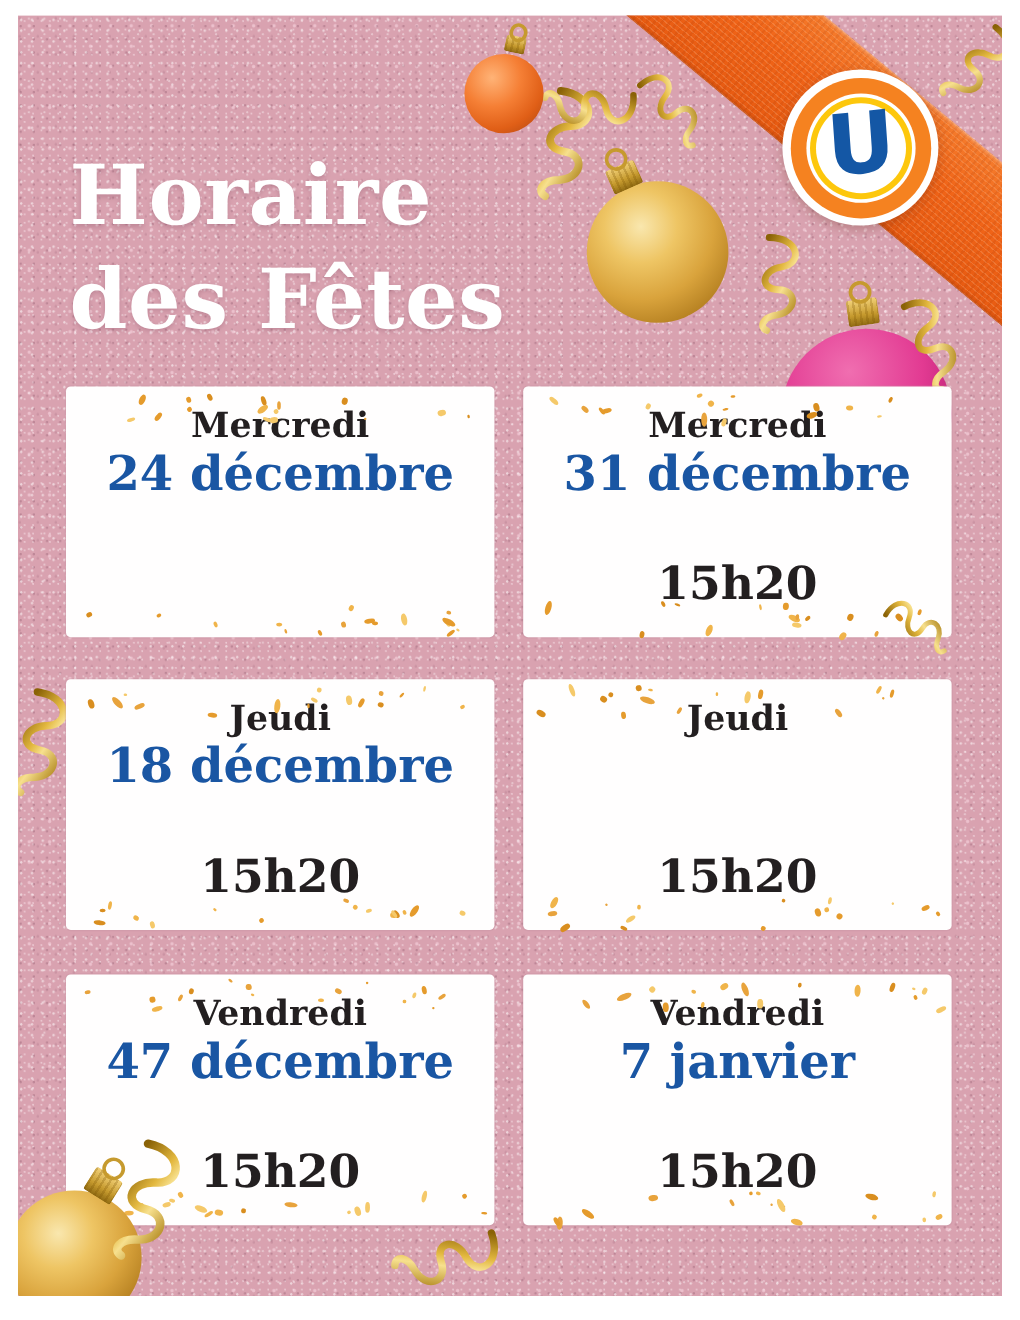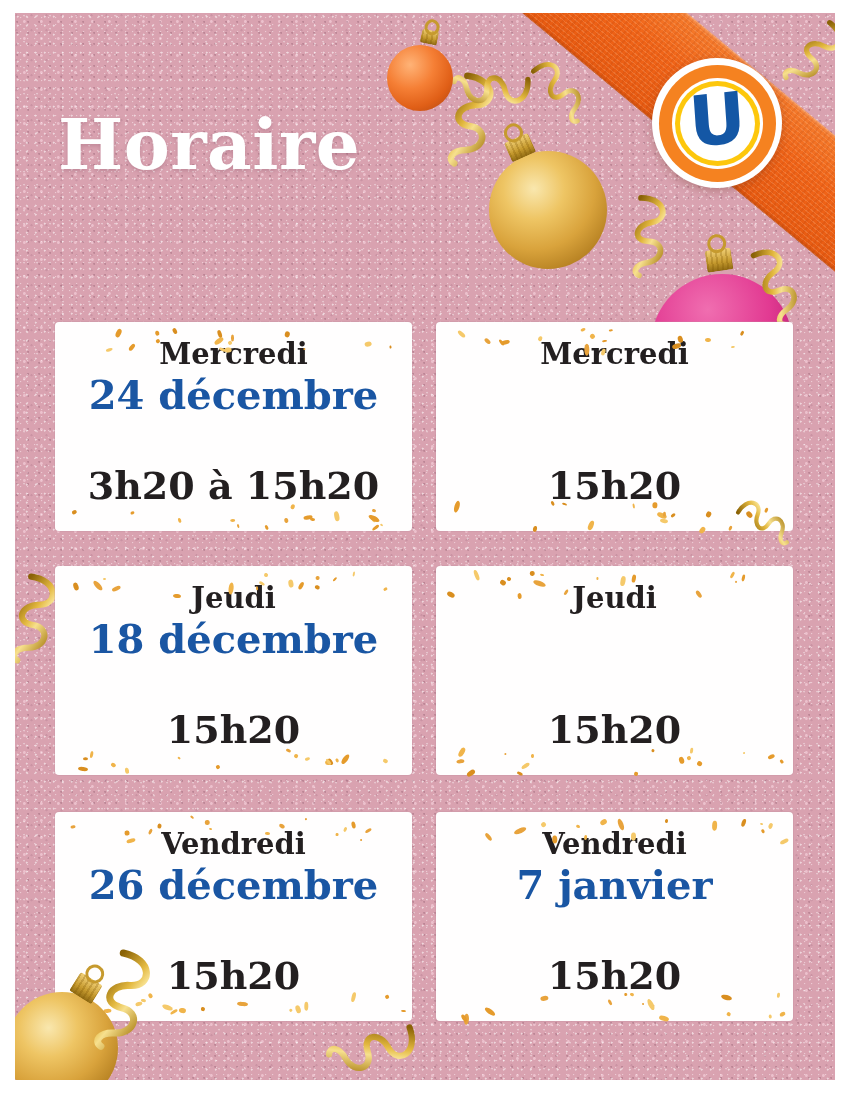--- a/index.html
+++ b/index.html
@@ -10,21 +10,21 @@
     background-image:
       radial-gradient(circle at 30% 40%, rgba(255,255,255,.55) 0 .7px, transparent 1.3px),
       radial-gradient(circle at 70% 20%, rgba(255,255,255,.38) 0 .6px, transparent 1.2px),
       radial-gradient(circle at 20% 80%, rgba(125,70,92,.30) 0 .7px, transparent 1.3px),
       radial-gradient(circle at 80% 65%, rgba(255,240,245,.5) 0 .5px, transparent 1px),
       radial-gradient(circle at 55% 50%, rgba(238,196,208,.9) 0 1px, transparent 1.8px),
       radial-gradient(circle at 10% 15%, rgba(176,120,138,.35) 0 .8px, transparent 1.4px);
     background-size:9px 9px,13px 13px,11px 11px,7px 7px,17px 17px,15px 15px;}
 
   
-  .title{position:absolute;left:43px;top:43px;z-index:2;color:#ffffff;
+  .title{position:absolute;left:43px;top:62px;z-index:2;color:#ffffff;
          font-weight:bold;font-size:69px;line-height:1.24;letter-spacing:.5px;
          text-shadow:0 2px 4px rgba(141,84,103,.35);}
   .title span{display:block;}
 
   
   .ribbon{position:absolute;left:402px;top:57px;width:640px;height:105px;z-index:1;
     transform:rotate(39.6deg);
     background:
       repeating-linear-gradient(90deg, rgba(140,40,0,.10) 0 2px, rgba(255,255,255,0) 2px 5px),
       repeating-linear-gradient(0deg, rgba(255,205,165,.20) 0 1px, rgba(0,0,0,0) 1px 4px),
@@ -116,20 +116,21 @@
 <div class="page">
   <div class="poster">
 
     <div class="ribbon"></div>
 
     <div class="ball ball-pink"></div>
     <div class="cap cap-pink"></div>
 
     <h1 class="title">
         <span>Horaire</span>
+        <span>des Fêtes</span>
       </h1>
 
     <div class="ball ball-orange"></div>
     <div class="cap cap-orange"></div>
     <div class="ball ball-gold"></div>
     <div class="cap cap-gold"></div>
 
     <svg class="streamer sA" viewBox="0 0 44 96">
         <use href="#curl"></use>
       </svg>
@@ -154,38 +155,38 @@
     <svg class="streamer sI" viewBox="0 0 44 96">
         <use href="#curl"></use>
       </svg>
     <svg class="streamer sJ" viewBox="0 0 44 96">
         <use href="#curl"></use>
       </svg>
 
     <div class="card c1">
       <div class="day">Mercredi</div>
       <div class="date"><span>24 décembre</span><sup></sup><span></span></div>
-      <div class="time">3h20 à 15h20</div>
     </div>
     <div class="card c2">
       <div class="day">Mercredi</div>
+      <div class="date"><span>31 décembre</span><sup></sup><span></span></div>
       <div class="time">15h20</div>
     </div>
     <div class="card c3">
       <div class="day">Jeudi</div>
       <div class="date"><span>18 décembre</span><sup></sup><span></span></div>
       <div class="time">15h20</div>
     </div>
     <div class="card c4">
       <div class="day">Jeudi</div>
       <div class="time">15h20</div>
     </div>
     <div class="card c5">
       <div class="day">Vendredi</div>
-      <div class="date"><span>26 décembre</span><sup></sup><span></span></div>
+      <div class="date"><span>47 décembre</span><sup></sup><span></span></div>
       <div class="time">15h20</div>
     </div>
     <div class="card c6">
       <div class="day">Vendredi</div>
       <div class="date"><span>7 janvier</span><sup></sup><span></span></div>
       <div class="time">15h20</div>
     </div>
 
     <svg class="streamer sH" viewBox="0 0 44 96">
         <use href="#curl"></use>

